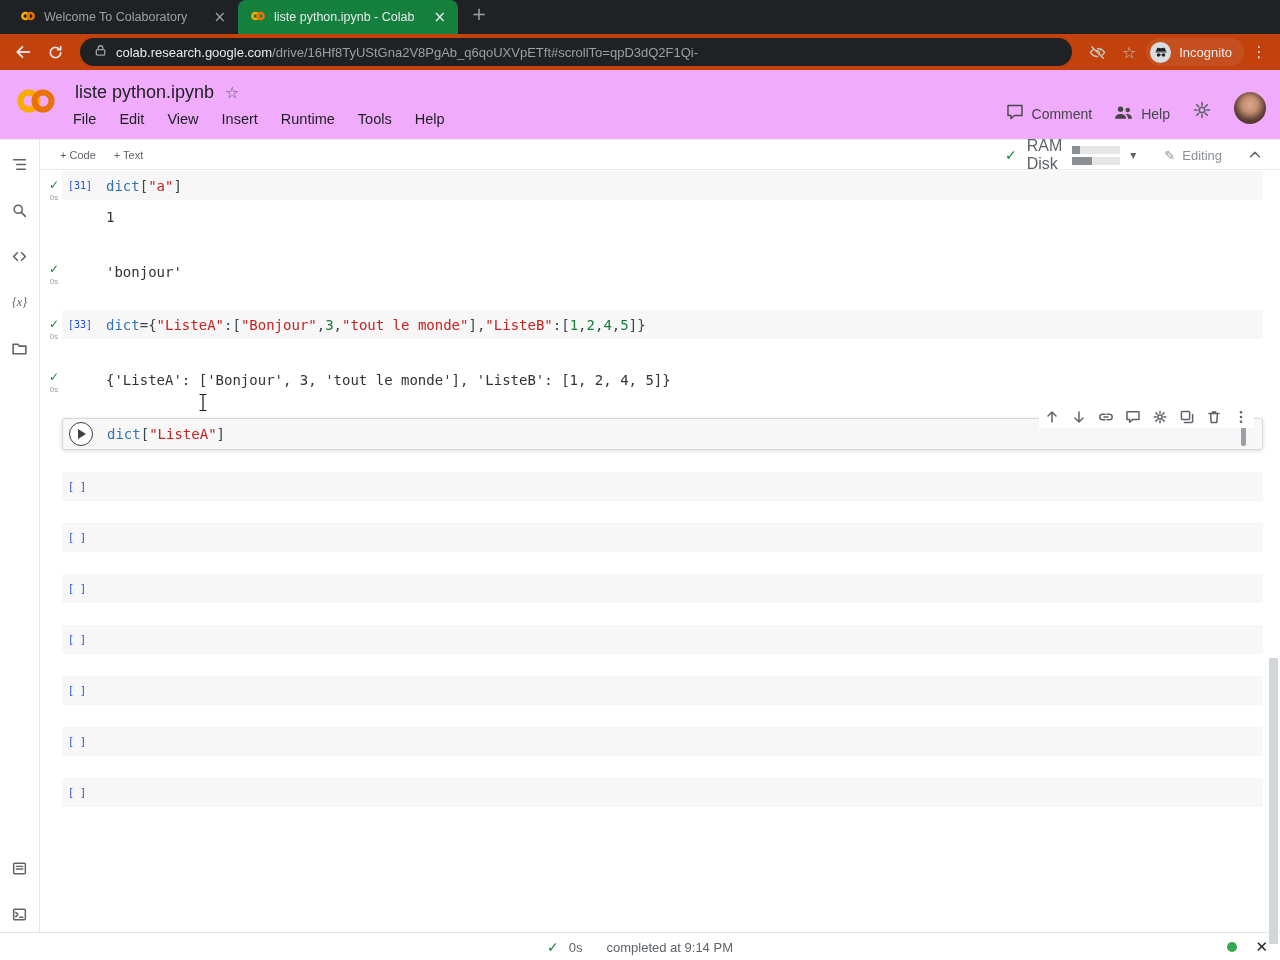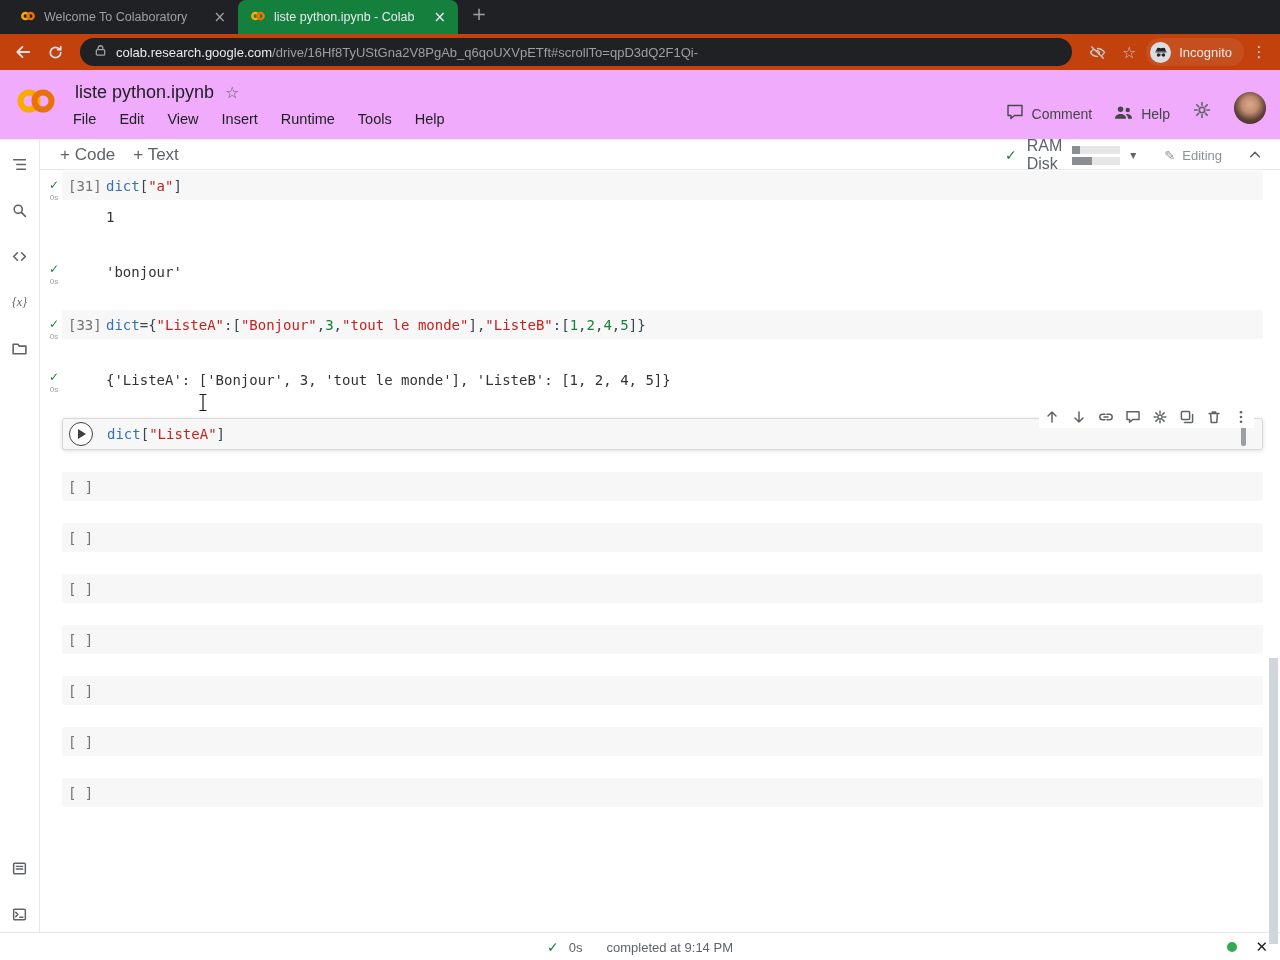--- a/index.html
+++ b/index.html
@@ -40,21 +40,21 @@
   .menu-row{position:absolute;left:73px;top:41px;display:flex;gap:23px;font-size:14.5px;color:#202124}
   .menu-item{cursor:default}
   .header-right{position:absolute;right:14px;top:14px;height:40px;display:flex;align-items:flex-end;gap:22px;color:#5f6368}
   .hbtn{display:flex;align-items:center;gap:8px;font-size:14px;color:#444746}
   .avatar{width:32px;height:32px;border-radius:50%;
     background:radial-gradient(circle at 50% 40%, #d9a98c 0%, #c08b6e 32%, #5d4037 62%, #3e2b23 100%)}
 
   
   .nb-toolbar{position:absolute;left:40px;right:0;top:140px;height:30px;background:#fff;
     border-bottom:1px solid #e8e8e8;display:flex;align-items:center;padding-left:20px;gap:18px}
-  .addbtn{font-size:17px;color:#5f6368;display:flex;align-items:center;gap:4px}
+  .addbtn{font-size:11px;color:#5f6368;display:flex;align-items:center;gap:4px}
   .tb-right{position:absolute;right:18px;top:0;height:30px;display:flex;align-items:center;gap:10px}
   .tb-check{color:var(--check_green,#188038);font-size:14px}
   .res-labels{display:flex;flex-direction:column;align-items:flex-start;font-size:16px;
     color:#5f6368;line-height:1.15}
   .bars{display:flex;flex-direction:column;gap:3px}
   .bar{width:48px;height:8px;background:#e6e6e6;overflow:hidden}
   .bar>div{height:100%;background:#8a8f94}
   .dd-arrow{font-size:12px;color:#5f6368}
   .editing-btn{display:flex;align-items:center;gap:7px;color:#8d9196;font-size:13px;margin-left:18px}
   .collapse-btn{margin-left:16px;color:#5f6368;display:flex;align-items:center}
@@ -69,21 +69,21 @@
 
   
   .cells{position:absolute;left:40px;right:0;top:170px;bottom:28px;background:#fff;
     overflow:hidden;padding-top:1px}
   .cell{position:relative;display:flex;margin:0 17px 22px 6px}
   .gutter{width:16px;flex-shrink:0;padding-top:8px;display:flex;flex-direction:column;align-items:center}
   .check{color:var(--check_green,#188038);font-size:12px;line-height:1}
   .t-time{font-size:8px;color:#9aa0a6;margin-top:2px}
   .cell-main{flex:1;min-width:0}
   .editor{background:#f7f7f7;min-height:29px;display:flex;align-items:center;border-radius:2px;position:relative}
-  .count{width:44px;padding-left:6px;flex-shrink:0;font-size:14px;color:#737373}
+  .count{width:44px;padding-left:6px;flex-shrink:0;font-size:10px;color:#1d4ed8}
   .codeline{font-size:14px;white-space:pre;color:var(--tok_p,#37474f)}
   .tok-id{color:var(--tok_id,#3572b0)}
   .tok-str{color:var(--tok_str,#c5221f)}
   .tok-num{color:var(--tok_num,#188038)}
   .tok-p{color:var(--tok_p,#37474f)}
   .output{padding:9px 0 7px 44px;font-size:14px;line-height:17px;color:#333;white-space:pre}
   .cell.focused{margin-top:4px}
   .cell.focused .editor{min-height:32px;border:1px solid #d9d9d9;border-radius:3px;
     box-shadow:0 1px 4px rgba(0,0,0,.14)}
   .runbtn{width:24px;height:24px;border-radius:50%;border:1.5px solid #3c4043;background:#fff;

